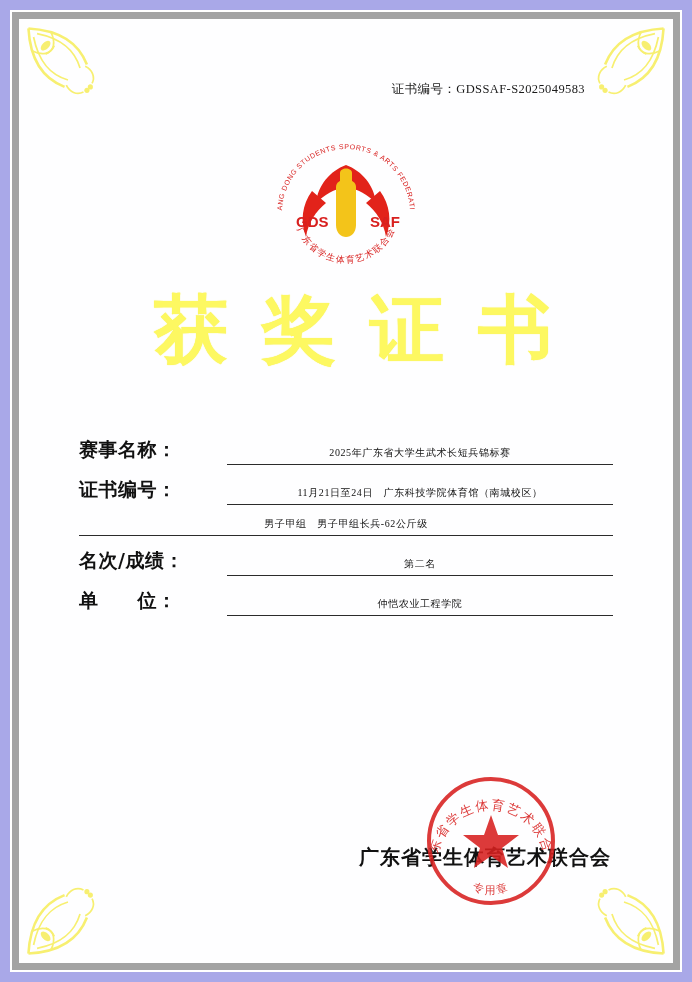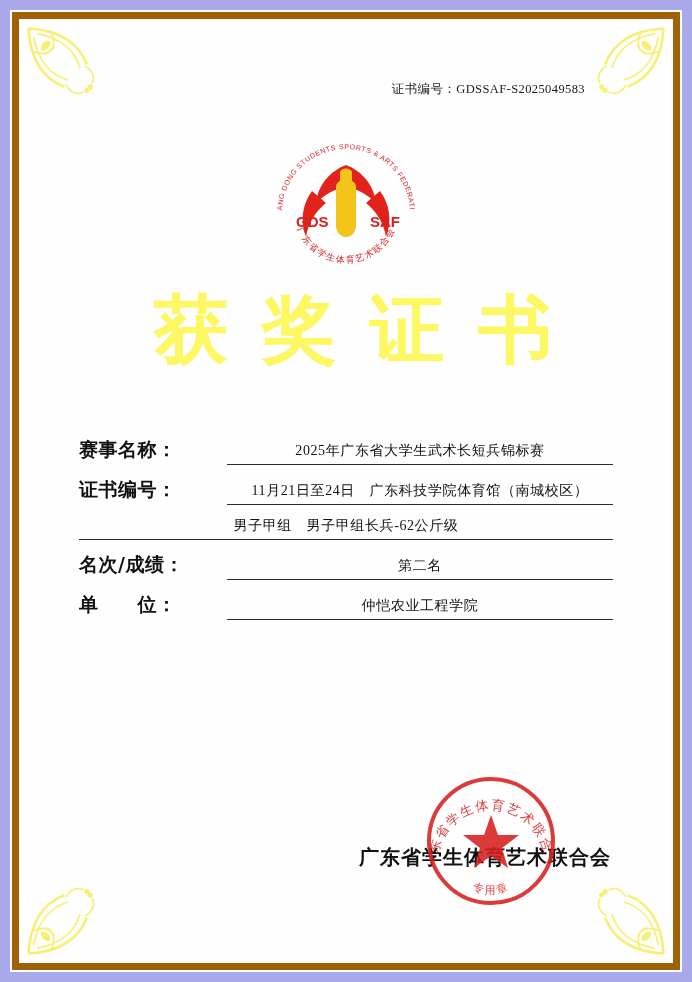--- a/index.html
+++ b/index.html
@@ -22,21 +22,21 @@
     box-sizing: border-box;
     background: #a9a8e8;
     padding: 10px;
   }
   .frame-inner {
     position: relative;
     width: 100%;
     height: 100%;
     box-sizing: border-box;
     border: 2px solid #ffffff;
-    background: #a16207;
+    background: #a3a3a3;
     padding: 7px;
   }
   .paper {
     position: relative;
     width: 100%;
     height: 100%;
     box-sizing: border-box;
     background: #fefeff;
     overflow: hidden;
   }
@@ -118,21 +118,21 @@
     text-align: justify;
     white-space: nowrap;
     padding-bottom: 2px;
     letter-spacing: 0.5px;
   }
   .field-value {
     flex: 1 1 auto;
     border-bottom: 1px solid #2b2b2b;
     text-align: center;
     font-family: "Liberation Serif", serif;
-    font-size: 14px;
+    font-size: 10px;
     color: #111111;
     padding-bottom: 4px;
     letter-spacing: 0.6px;
     white-space: nowrap;
     overflow: hidden;
   }
 
   
   .issuer {
     position: absolute;

